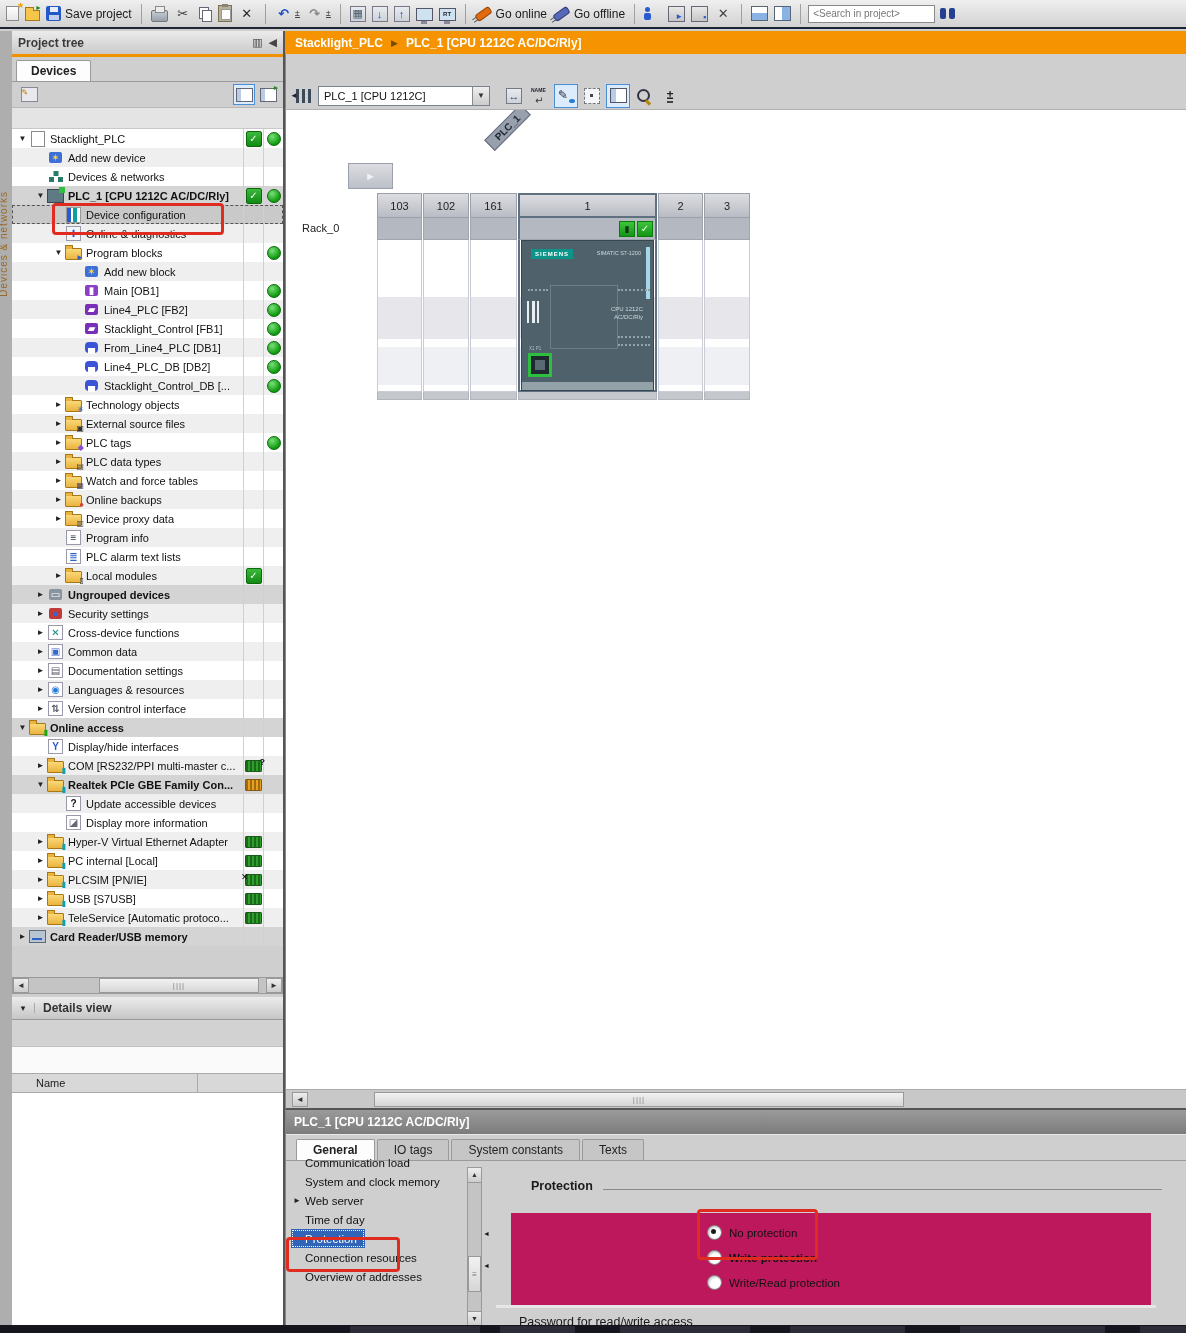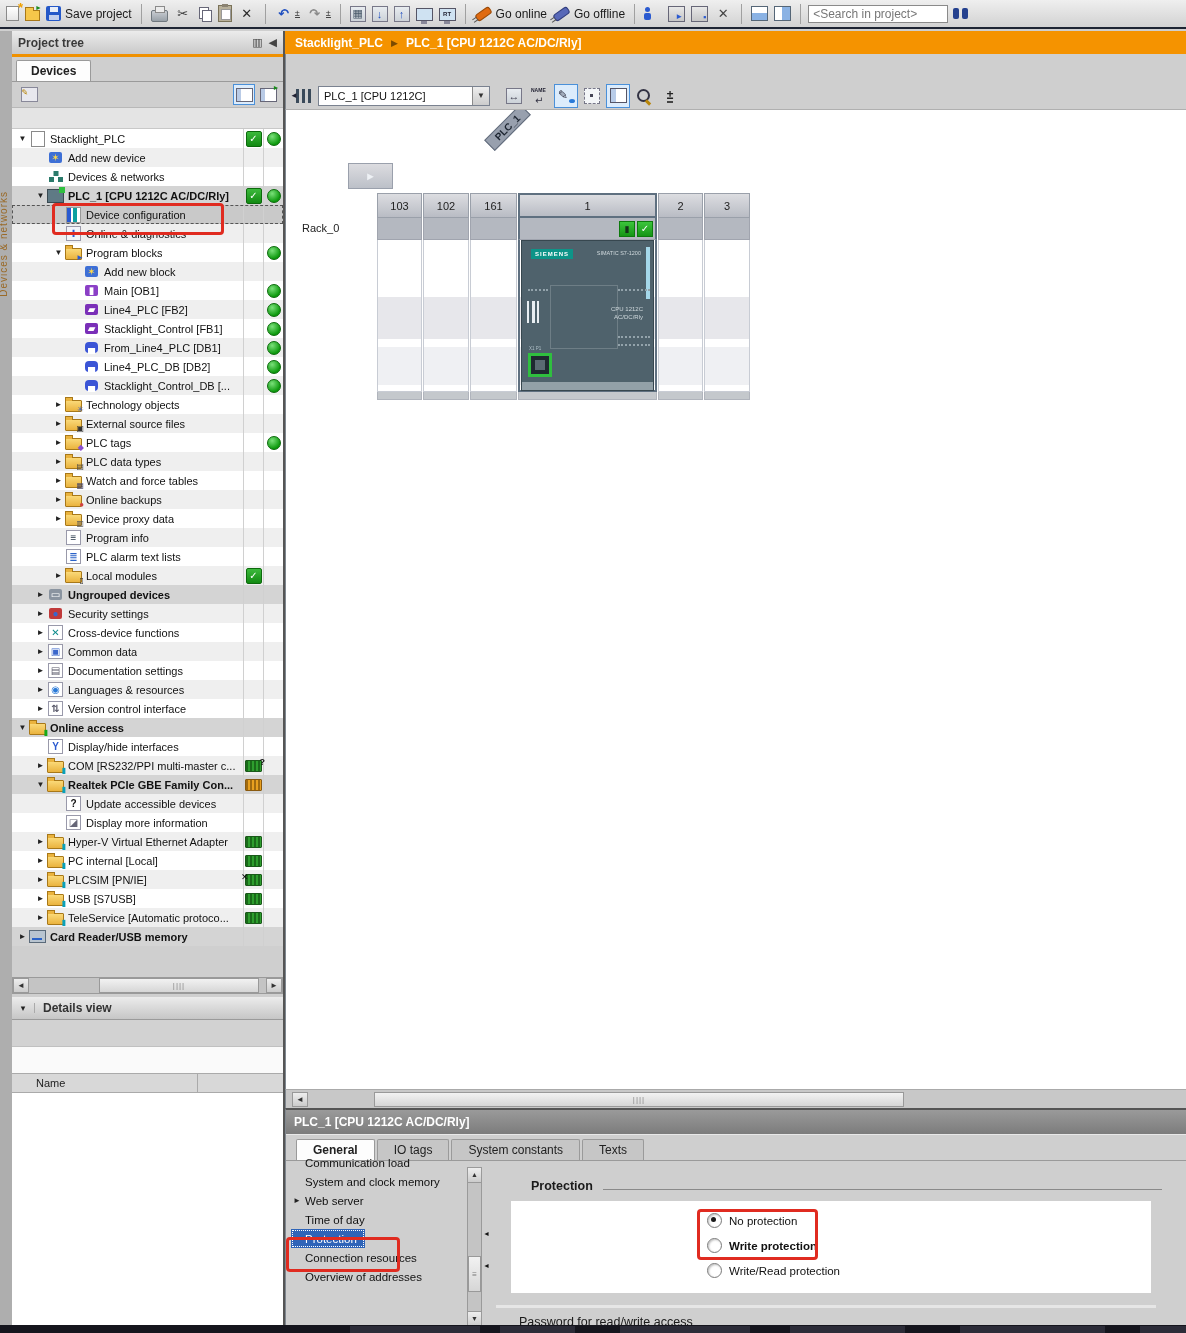--- a/index.html
+++ b/index.html
@@ -47,22 +47,22 @@
   .k-diag::before{content:"";position:absolute;left:1px;top:2px;width:5px;height:5px;border-radius:50%;background:#2a5ad0;}
   .k-diag::after{content:"";position:absolute;left:0px;top:8px;width:7px;height:7px;background:#2a5ad0;border-radius:2px;}
   .k-winshow,.k-winhide{width:15px;height:14px;border:1px solid #667;background:linear-gradient(#e8e8e8,#c6c6c6);}
   .k-winshow::after{content:"►";position:absolute;right:1px;bottom:0px;color:#2a5ad0;font-size:8px;}
   .k-winhide::after{content:"▪";position:absolute;right:1px;bottom:-1px;color:#2a5ad0;font-size:9px;}
   .k-splith{width:15px;height:13px;border:1px solid #567;background:linear-gradient(#fff 0 6px,#8ab2e4 6px 100%);}
   .k-splitv{width:15px;height:13px;border:1px solid #567;background:linear-gradient(90deg,#fff 0 7px,#8ab2e4 7px 100%);}
   .k-binoc{width:17px;height:13px;}
   .k-binoc::before,.k-binoc::after{content:"";position:absolute;top:1px;width:6px;height:11px;background:#24408e;border-radius:2px;}
   .k-binoc::before{left:1px;} .k-binoc::after{right:1px;}
-  .tsearch{width:140px;height:18px;border:1px solid #8a8a8a;background:#fff;font-family:inherit;
-           font-size:12px;color:#777;padding:0 4px;box-sizing:border-box;}
+  .tsearch{width:127px;height:18px;border:1px solid #8a8a8a;background:#fff;font-family:inherit;
+           font-size:10px;color:#777;padding:0 4px;box-sizing:border-box;}
   
   #leftstrip{left:0;top:31px;width:12px;height:1294px;background:#aeaeae;border-right:1px solid #8a8a8a;}
   #leftstrip .vlabel{position:absolute;top:160px;left:-2px;transform:rotate(180deg);writing-mode:vertical-rl;
       font-size:10px;color:#9a6a28;letter-spacing:1px;white-space:nowrap;}
   
   #ptree{left:12px;top:31px;width:273px;height:966px;background:#cfcfcf;border-right:2px solid #555;box-sizing:border-box;}
   .phead{height:23px;background:linear-gradient(#ececec,#c9c9c9);display:flex;align-items:center;
          padding:0 6px;border-bottom:3px solid #f09100;font-size:12px;font-weight:bold;color:#3a3a3a;}
   .phead .sp{flex:1;}
   .phead .hic{font-size:11px;color:#444;margin-left:6px;}
@@ -206,21 +206,21 @@
   #prvscroll{position:absolute;left:181px;top:57px;width:15px;height:160px;background:#c4c4c4;border:1px solid #9a9a9a;box-sizing:border-box;}
   .vsb-up{position:absolute;top:0;left:0;right:0;height:14px;background:linear-gradient(#eee,#ccc);border-bottom:1px solid #999;text-align:center;font-size:7px;color:#333;line-height:14px;}
   .vsb-dn{position:absolute;bottom:0;left:0;right:0;height:14px;background:linear-gradient(#eee,#ccc);border-top:1px solid #999;text-align:center;font-size:7px;color:#333;line-height:14px;}
   .vsb-th{position:absolute;left:0;right:0;top:88px;height:36px;background:linear-gradient(#f2f2f2,#d6d6d6);border:1px solid #999;box-sizing:border-box;
           display:flex;align-items:center;justify-content:center;color:#777;font-size:8px;}
   .splitarrow{position:absolute;left:197px;font-size:7px;color:#111;}
   #prcontent{position:absolute;left:210px;top:55px;width:686px;height:160px;}
   .sechead{display:flex;align-items:baseline;margin-left:35px;margin-top:14px;}
   .sechead .t{font-size:12.5px;font-weight:bold;color:#1a1a1a;}
   .sechead .rule{flex:1;border-bottom:1px solid #8a8a8a;margin-left:10px;margin-right:20px;height:10px;}
-  .radbox{position:absolute;left:15px;top:36px;width:640px;height:92px;background:#ffffff;}
+  .radbox{position:absolute;left:15px;top:48px;width:640px;height:92px;background:#be185d;}
   .radrow{position:absolute;left:196px;display:flex;align-items:center;gap:7px;font-size:11.5px;color:#111;}
   .radio{width:13px;height:13px;border-radius:50%;background:#fff;border:1px solid #7a7a7a;position:relative;box-shadow:inset 1px 1px 2px rgba(0,0,0,0.25);flex:none;}
   .radio.on::after{content:"";position:absolute;left:3px;top:3px;width:5px;height:5px;border-radius:50%;background:#1a1a1a;}
   .prdivider{position:absolute;left:0px;top:140px;width:660px;height:3px;background:#e6e6e6;}
   .pwhead{position:absolute;left:23px;top:150px;font-size:12.5px;font-weight:normal;color:#1a1a1a;}
   
   #taskbar{left:0;top:1325px;width:1186px;height:8px;background:#15151d;}
   .tseg{position:absolute;top:1px;height:7px;background:#2c2c38;}
   .annbox{position:absolute;border:3px solid #e02b20;border-radius:4px;z-index:50;pointer-events:none;background:transparent;}
 </style>

